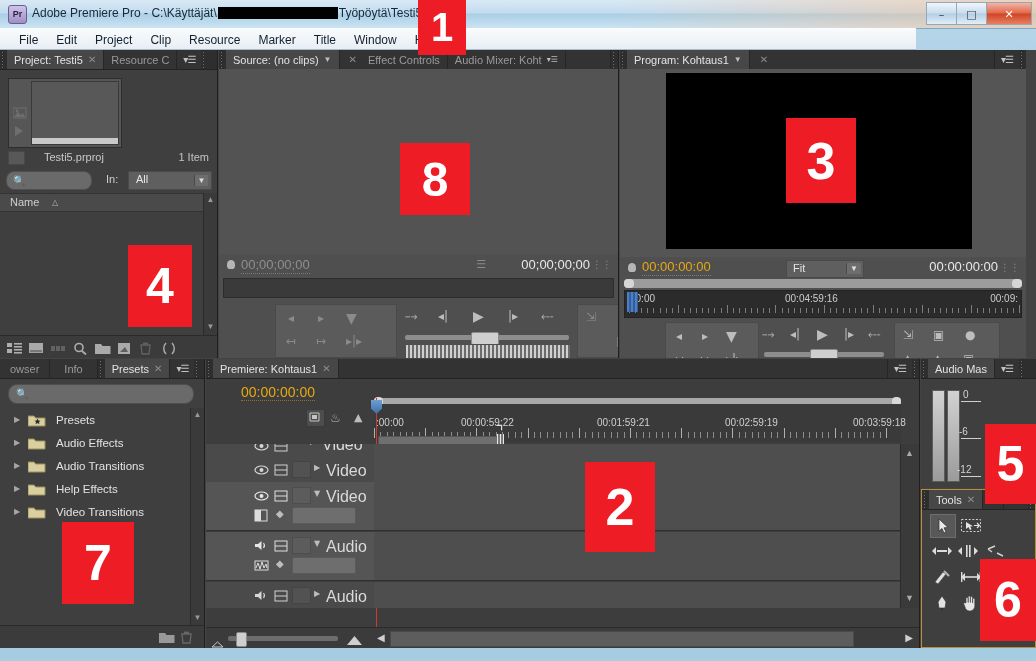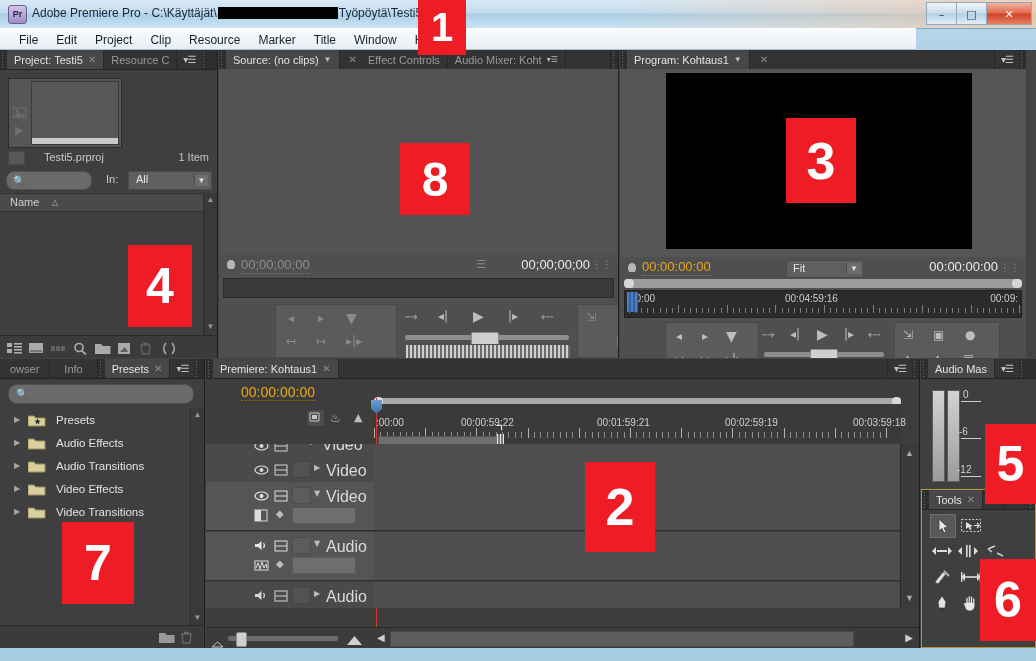--- a/index.html
+++ b/index.html
@@ -573,21 +573,21 @@
             </span>
             <span class="lbl">Audio Transitions</span>
           </div>
           <div class="eff-row">
             <span class="tri">▶</span>
             <span class="folder">
               <svg width="18" height="13" viewBox="0 0 18 13">
                   <path d="M0 2 h6 l1.6 2 H17 v8 H0 Z" fill="#dacf9f" stroke="#9b8f5c"></path>
                 </svg>
             </span>
-            <span class="lbl">Video Effects</span>
+            <span class="lbl">Help Effects</span>
           </div>
           <div class="eff-row">
             <span class="tri">▶</span>
             <span class="folder">
               <svg width="18" height="13" viewBox="0 0 18 13">
                   <path d="M0 2 h6 l1.6 2 H17 v8 H0 Z" fill="#dacf9f" stroke="#9b8f5c"></path>
                 </svg>
             </span>
             <span class="lbl">Video Transitions</span>
           </div>

